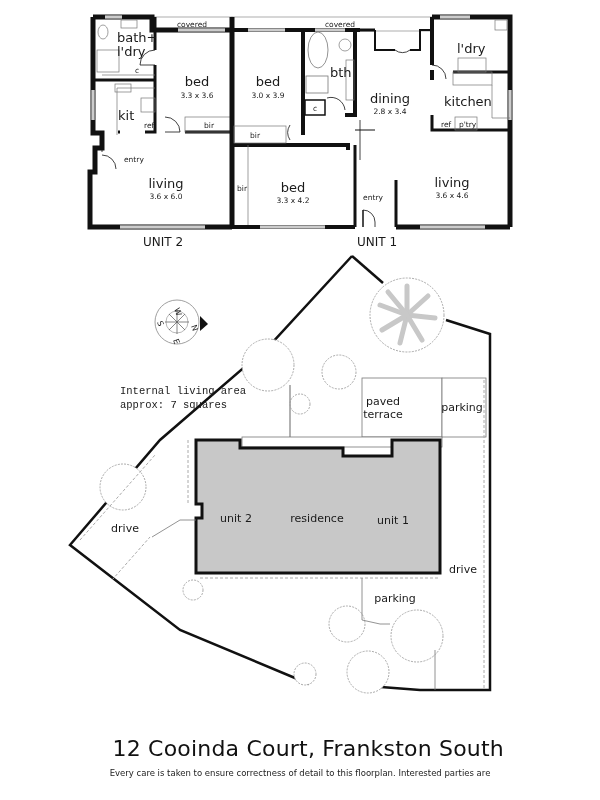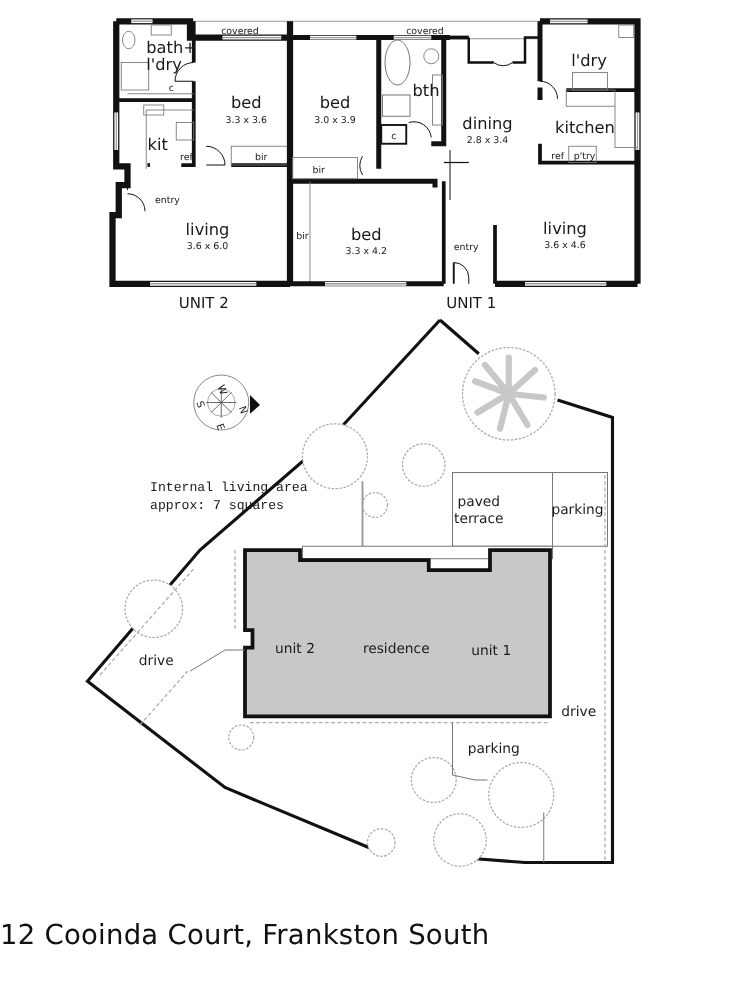--- a/index.html
+++ b/index.html
@@ -4,21 +4,21 @@
 <style>
   html, body { margin:0; padding:0; background:#ffffff; }
   body { width:600px; height:800px; position:relative; overflow:hidden; font-family:"DejaVu Sans", sans-serif; color:#1a1a1a; }
   svg { position:absolute; left:0; top:0; }
   .lbl { font-family:"DejaVu Sans", sans-serif; fill:#1a1a1a; }
   .room { font-size:13px; }
   .dim { font-size:7.5px; }
   .small { font-size:7.5px; }
   .site { font-size:11px; }
   .unitlbl { font-size:12px; }
-  #title { position:absolute; left:0; width:504px; top:736px; text-align:left; font-size:22px; font-family:"DejaVu Sans", sans-serif; color:#111; letter-spacing:0.2px; }
+  #title { position:absolute; left:0; width:504px; top:736px; text-align:right; font-size:22px; font-family:"DejaVu Sans", sans-serif; color:#111; letter-spacing:0.2px; }
   #disclaimer { position:absolute; left:0; width:600px; top:768px; text-align:center; font-size:8.5px; line-height:11px; font-family:"DejaVu Sans", sans-serif; color:#222; }
   #area-note { position:absolute; left:80px; top:384px; font-size:10.5px; line-height:14px; color:#1a1a1a; font-family:Liberation Mono, monospace;margin-left:40px; }
 </style>
 </head>
 <body>
 
 <svg width="600" height="800" viewBox="0 0 600 800">
 
   <g stroke="#111" fill="none">
 
@@ -229,13 +229,14 @@
   </g>
 </svg>
 
 <div id="area-note">
   <div>Internal living area</div>
   <div>approx: 7 squares</div>
 </div>
 
 <div id="title">12 Cooinda Court, Frankston South</div>
 <div id="disclaimer">
+  <div>Every care is taken to ensure correctness of detail to this floorplan. Interested parties are</div>
 </div>
 
 </body></html>

